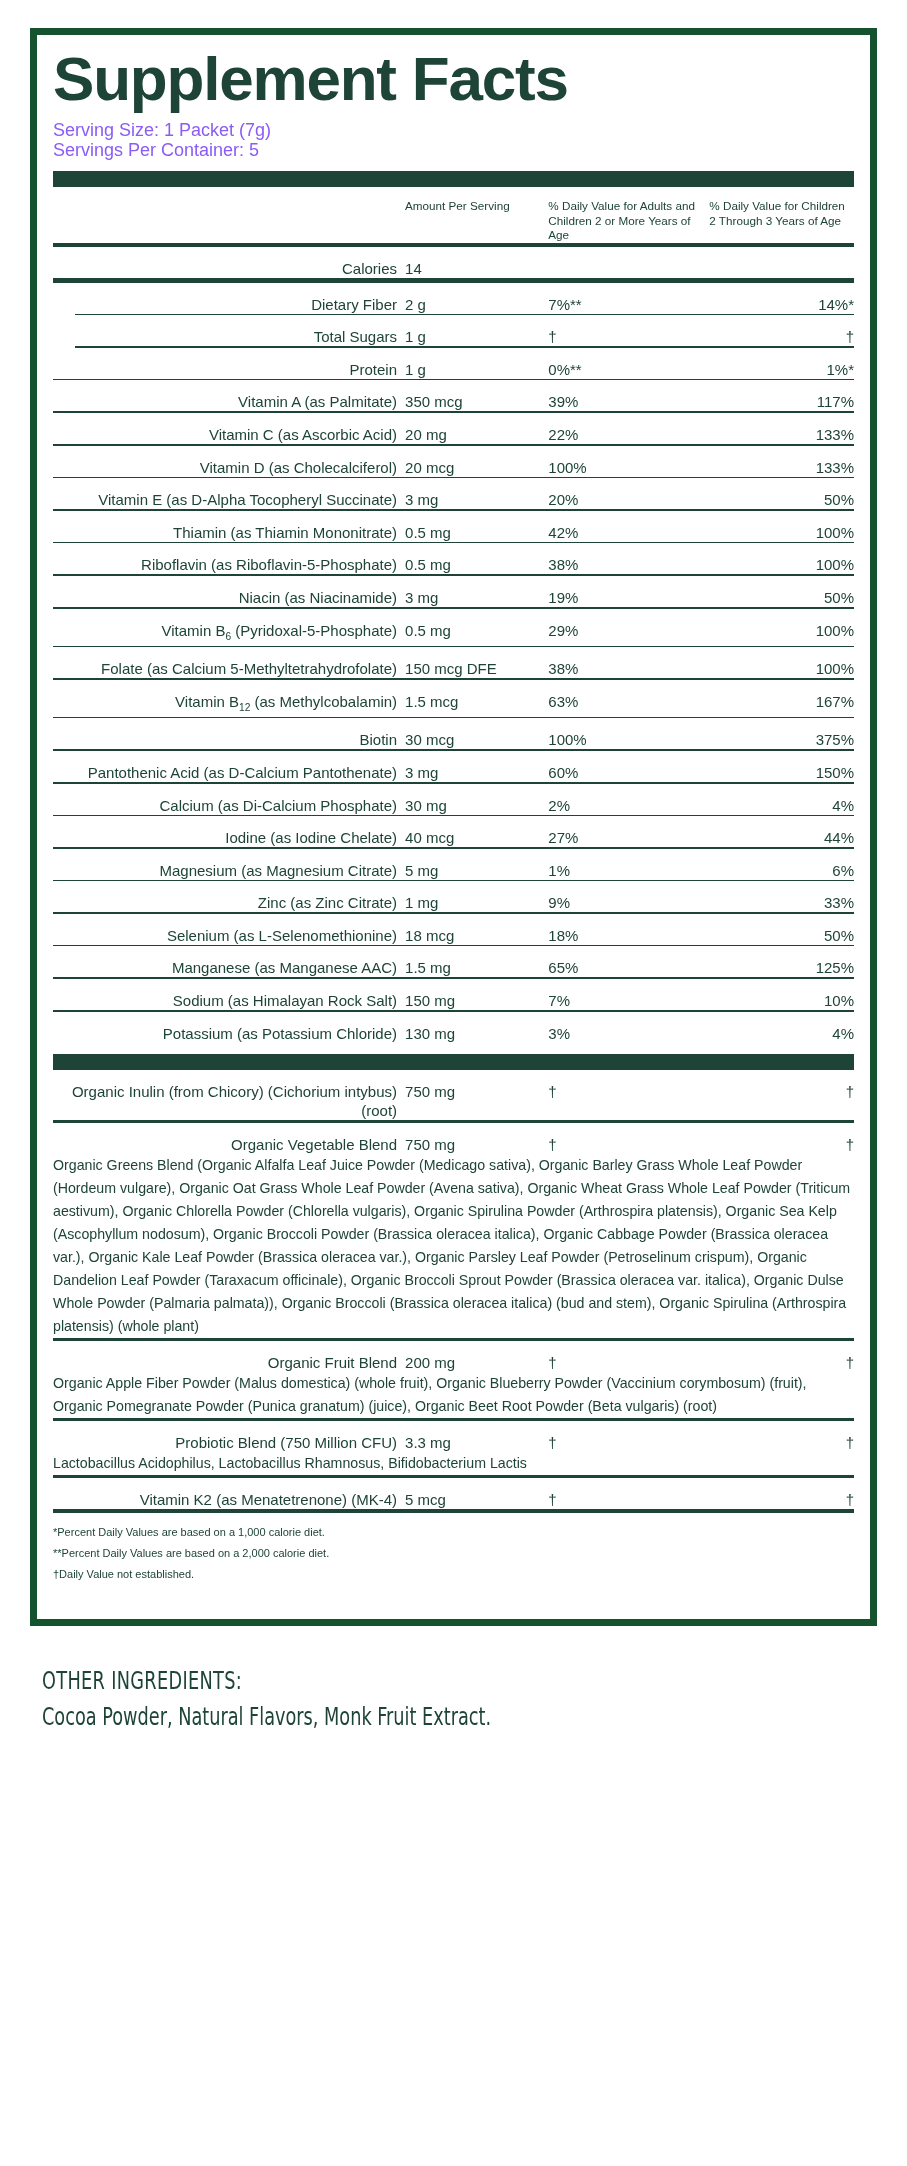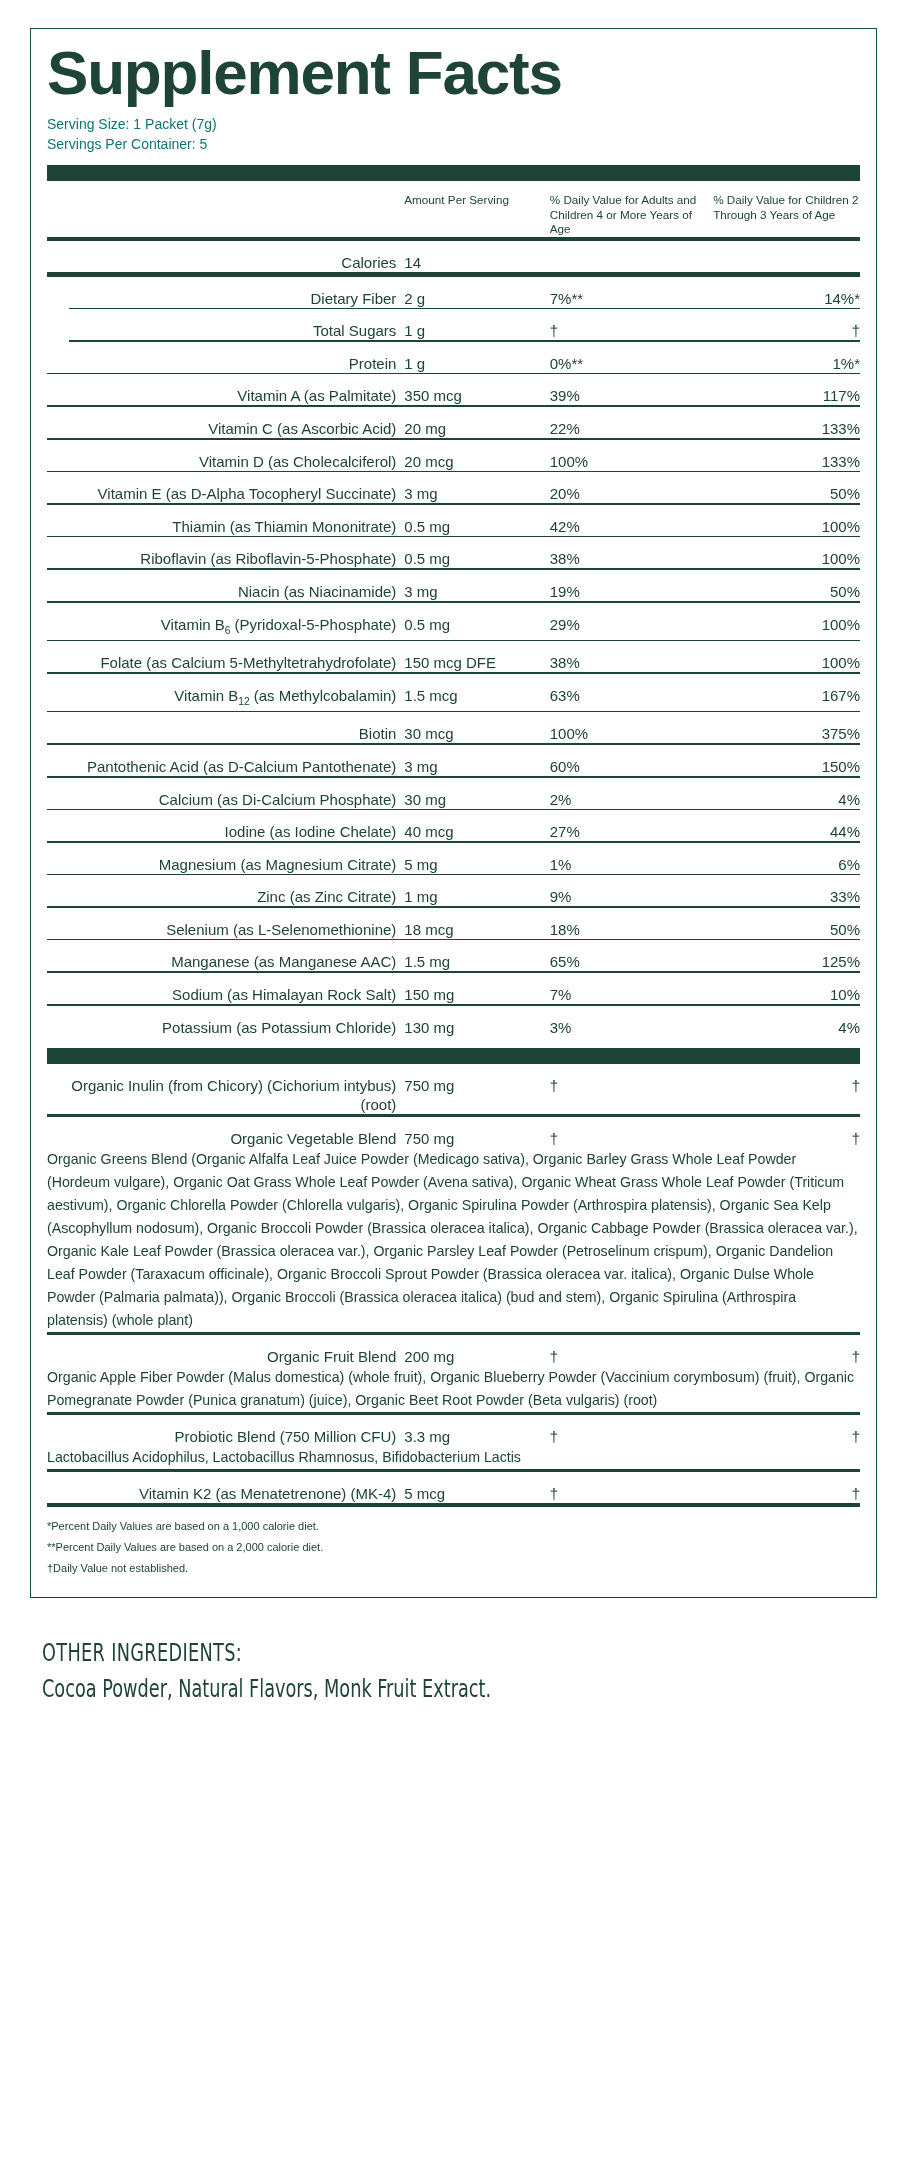--- a/index.html
+++ b/index.html
@@ -18,40 +18,40 @@
   .page {
     position: relative;
     width: 907px;
     height: 2166px;
     box-sizing: border-box;
     padding: 28px 30px 0 30px;
   }
 
   
   .panel {
-    border: 1px solid #14532d;
+    border: 7px solid #14532d;
     box-sizing: border-box;
-    padding: 10px 16px 12px 16px;
+    padding: 10px 16px 28px 16px;
     background: #ffffff;
   }
 
   
   .sf-title {
     font-size: 62px;
     line-height: 1.02;
     font-weight: bold;
     letter-spacing: -1.2px;
     margin: 2px 0 10px 0;
     color: #1e4438;
   }
 
   .serving-line {
-    font-size: 14px;
+    font-size: 18px;
     line-height: 20px;
-    color: #0f766e;
+    color: #8b5cf6;
   }
 
   
   .rule-thick {
     height: 16px;
     background: #1e4438;
     margin-top: 11px;
   }
   .rule-med {
     height: 3px;
@@ -165,21 +165,21 @@
       <colgroup>
         <col class="c-name">
           <col class="c-amt">
           <col class="c-dv1">
           <col class="c-dv2">
       </colgroup>
       <tbody>
         <tr class="hdr">
           <td class="c-name"></td>
           <td class="c-amt">Amount Per Serving</td>
-          <td class="c-dv1">% Daily Value for Adults and Children 4 or More Years of Age</td>
+          <td class="c-dv1">% Daily Value for Adults and Children 2 or More Years of Age</td>
           <td class="c-dv2">% Daily Value for Children 2 Through 3 Years of Age</td>
         </tr>
       </tbody>
     </table>
 
     <div class="rule-bold"></div>
 
     <div id="rows-host">
         <table class="facts">
           <colgroup>

